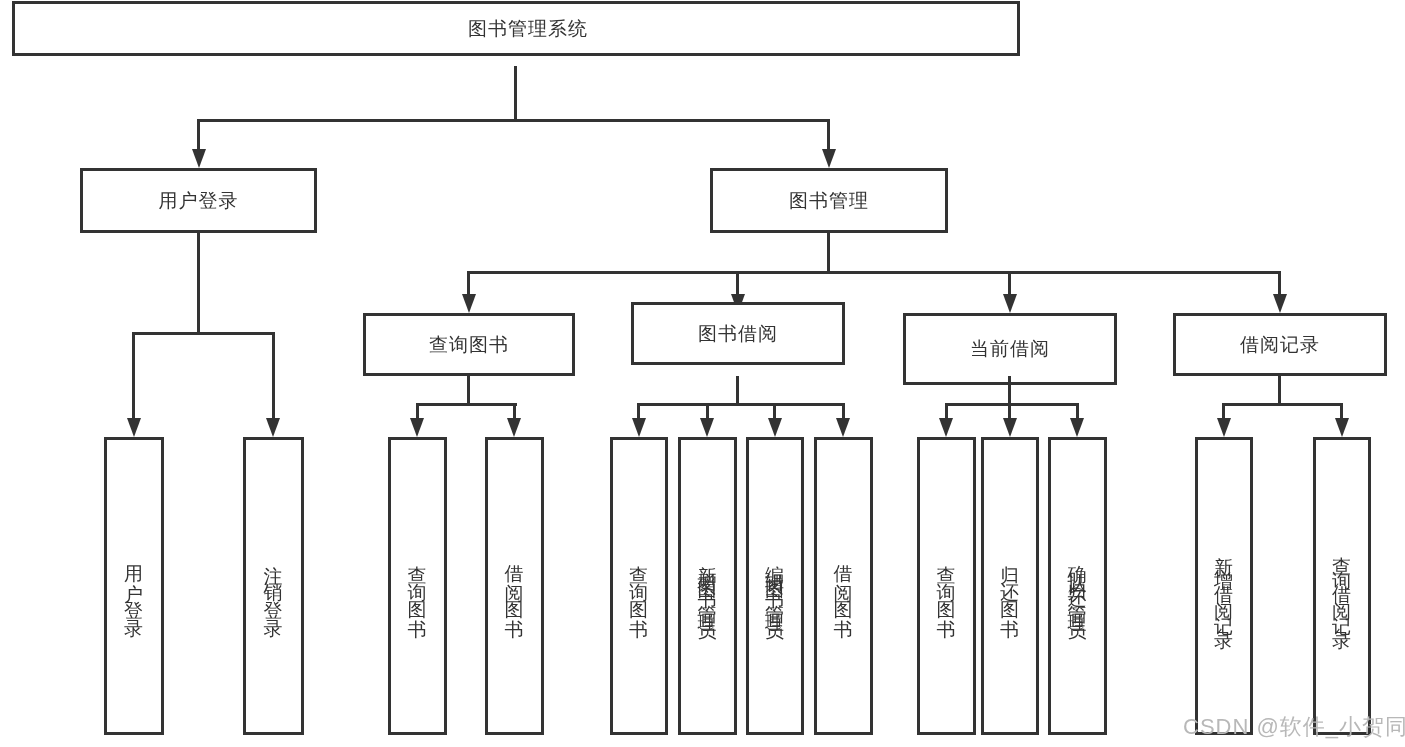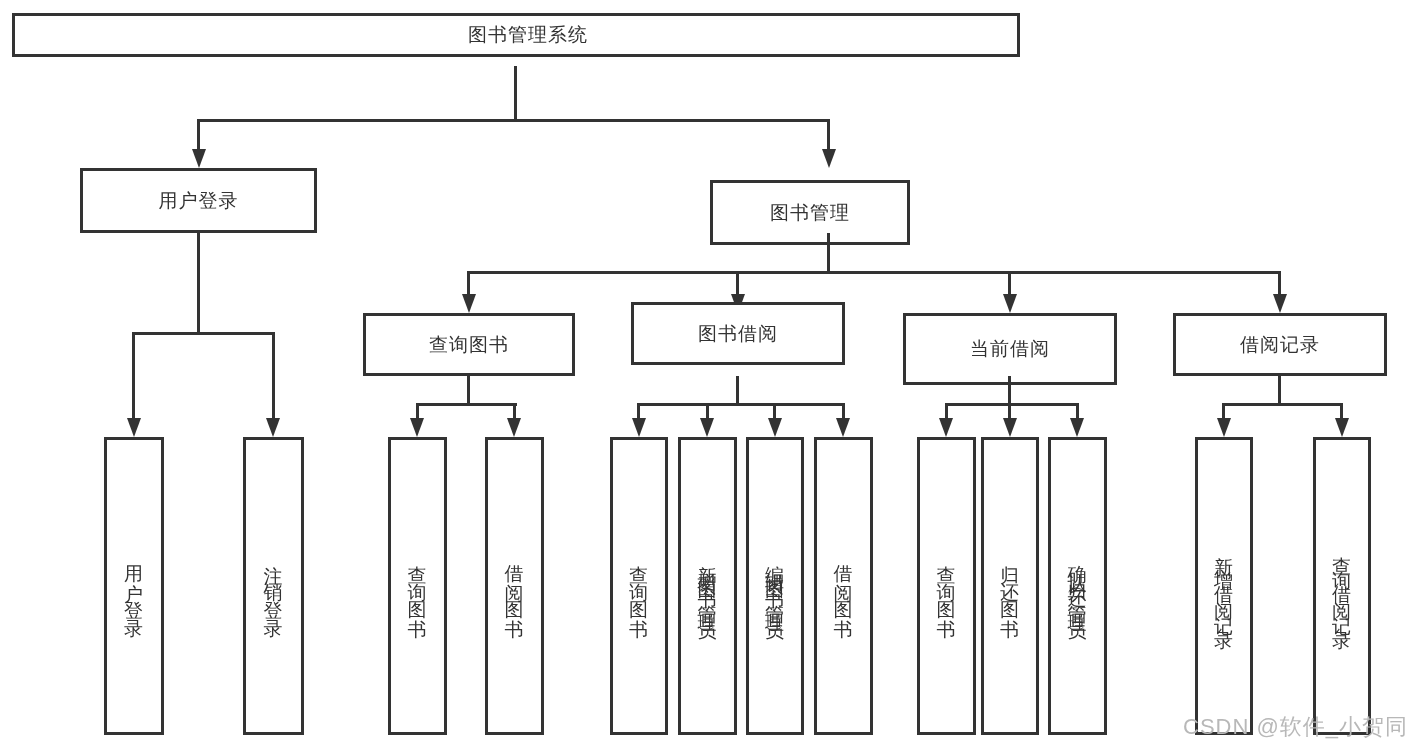--- a/index.html
+++ b/index.html
@@ -29,31 +29,31 @@
   .watermark{
     position:absolute;left:1183px;top:712px;font-size:22px;color:#b8b8b8;
     letter-spacing:1px;white-space:nowrap;
   }
 </style>
 </head>
 <body>
 
 <div class="canvas">
 
-  <div class="box" style="left:12px;top:13px;width:1008px;height:44px;padding-left:24px;">图书管理系统</div>
+  <div class="box" style="left:12px;top:1px;width:1008px;height:55px;padding-left:24px;">图书管理系统</div>
 
   <div class="vline" style="left:514px;top:66px;height:56px;"></div>
   <div class="hline" style="left:197px;top:119px;width:633px;"></div>
   <div class="vline" style="left:197px;top:119px;height:34px;"></div>
   <div class="arrow" style="left:192px;top:149px;"></div>
   <div class="vline" style="left:827px;top:119px;height:34px;"></div>
   <div class="arrow" style="left:822px;top:149px;"></div>
 
   <div class="box" style="left:80px;top:168px;width:237px;height:65px;">用户登录</div>
-  <div class="box" style="left:710px;top:180px;width:200px;height:65px;">图书管理</div>
+  <div class="box" style="left:710px;top:168px;width:238px;height:65px;">图书管理</div>
 
   <div class="vline" style="left:197px;top:233px;height:101px;"></div>
   <div class="hline" style="left:132px;top:332px;width:143px;"></div>
   <div class="vline" style="left:132px;top:332px;height:89px;"></div>
   <div class="arrow" style="left:127px;top:418px;"></div>
   <div class="vline" style="left:272px;top:332px;height:89px;"></div>
   <div class="arrow" style="left:266px;top:418px;"></div>
 
   <div class="vline" style="left:827px;top:233px;height:41px;"></div>
   <div class="hline" style="left:467px;top:271px;width:814px;"></div>

